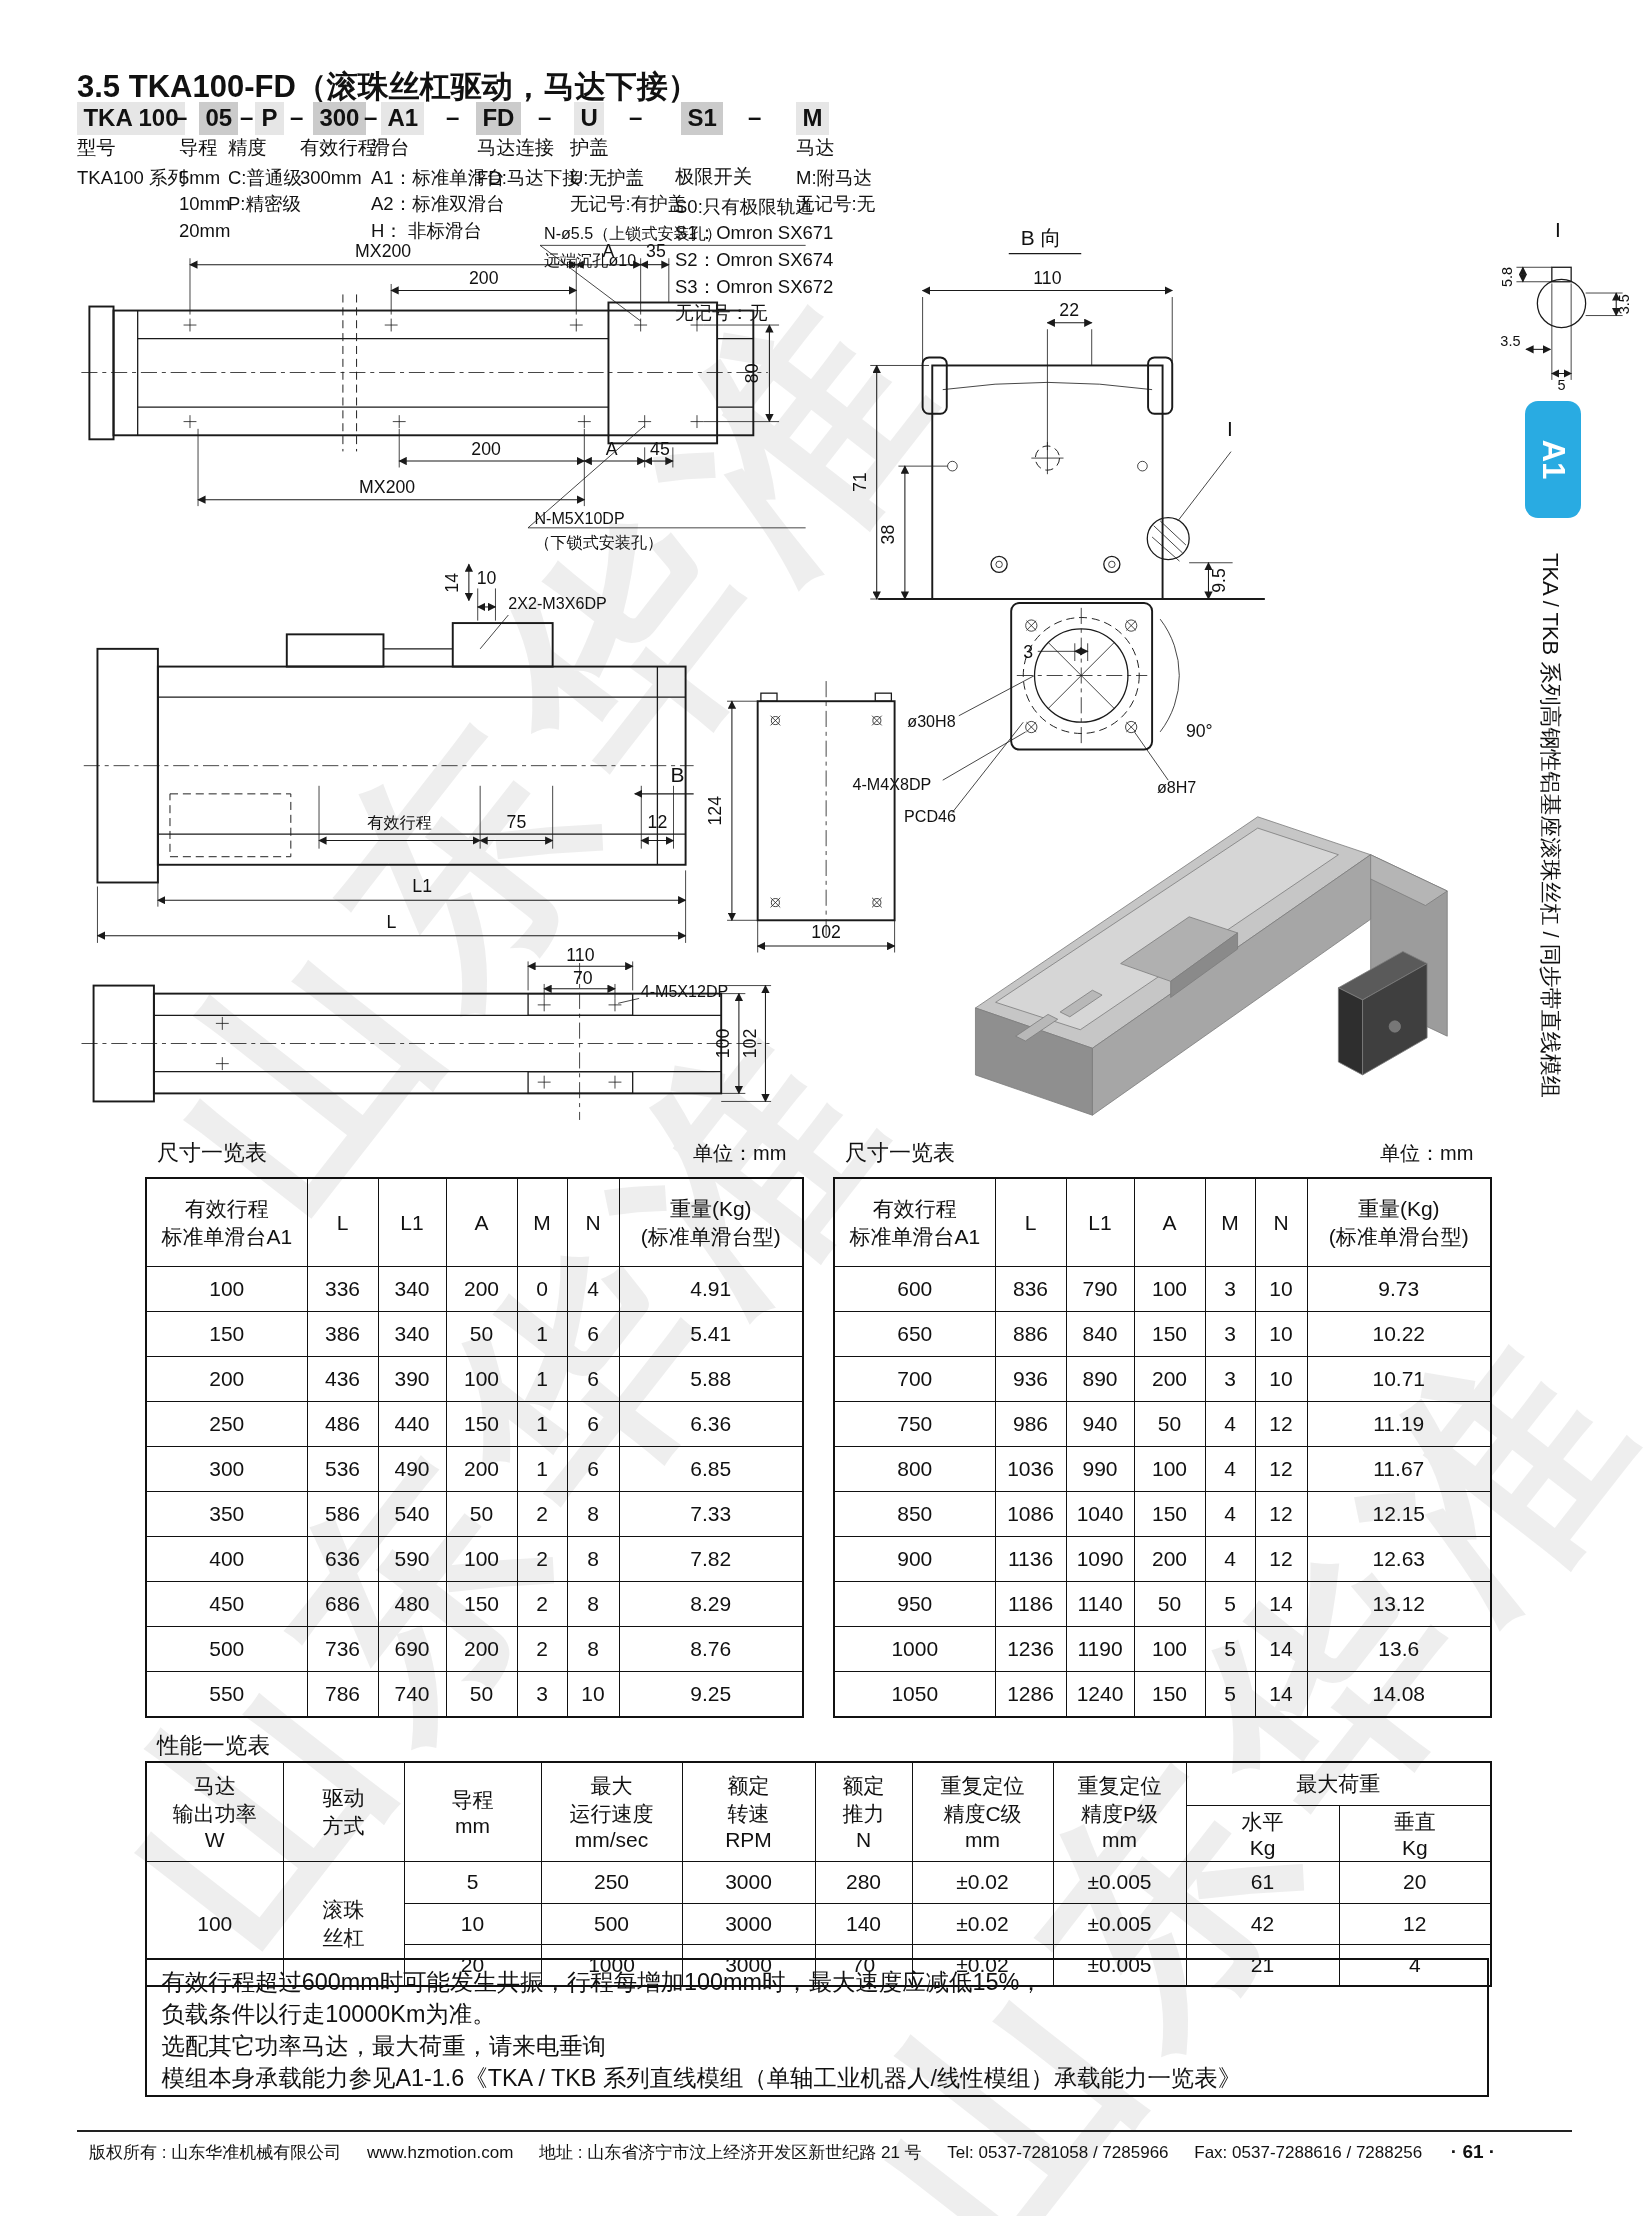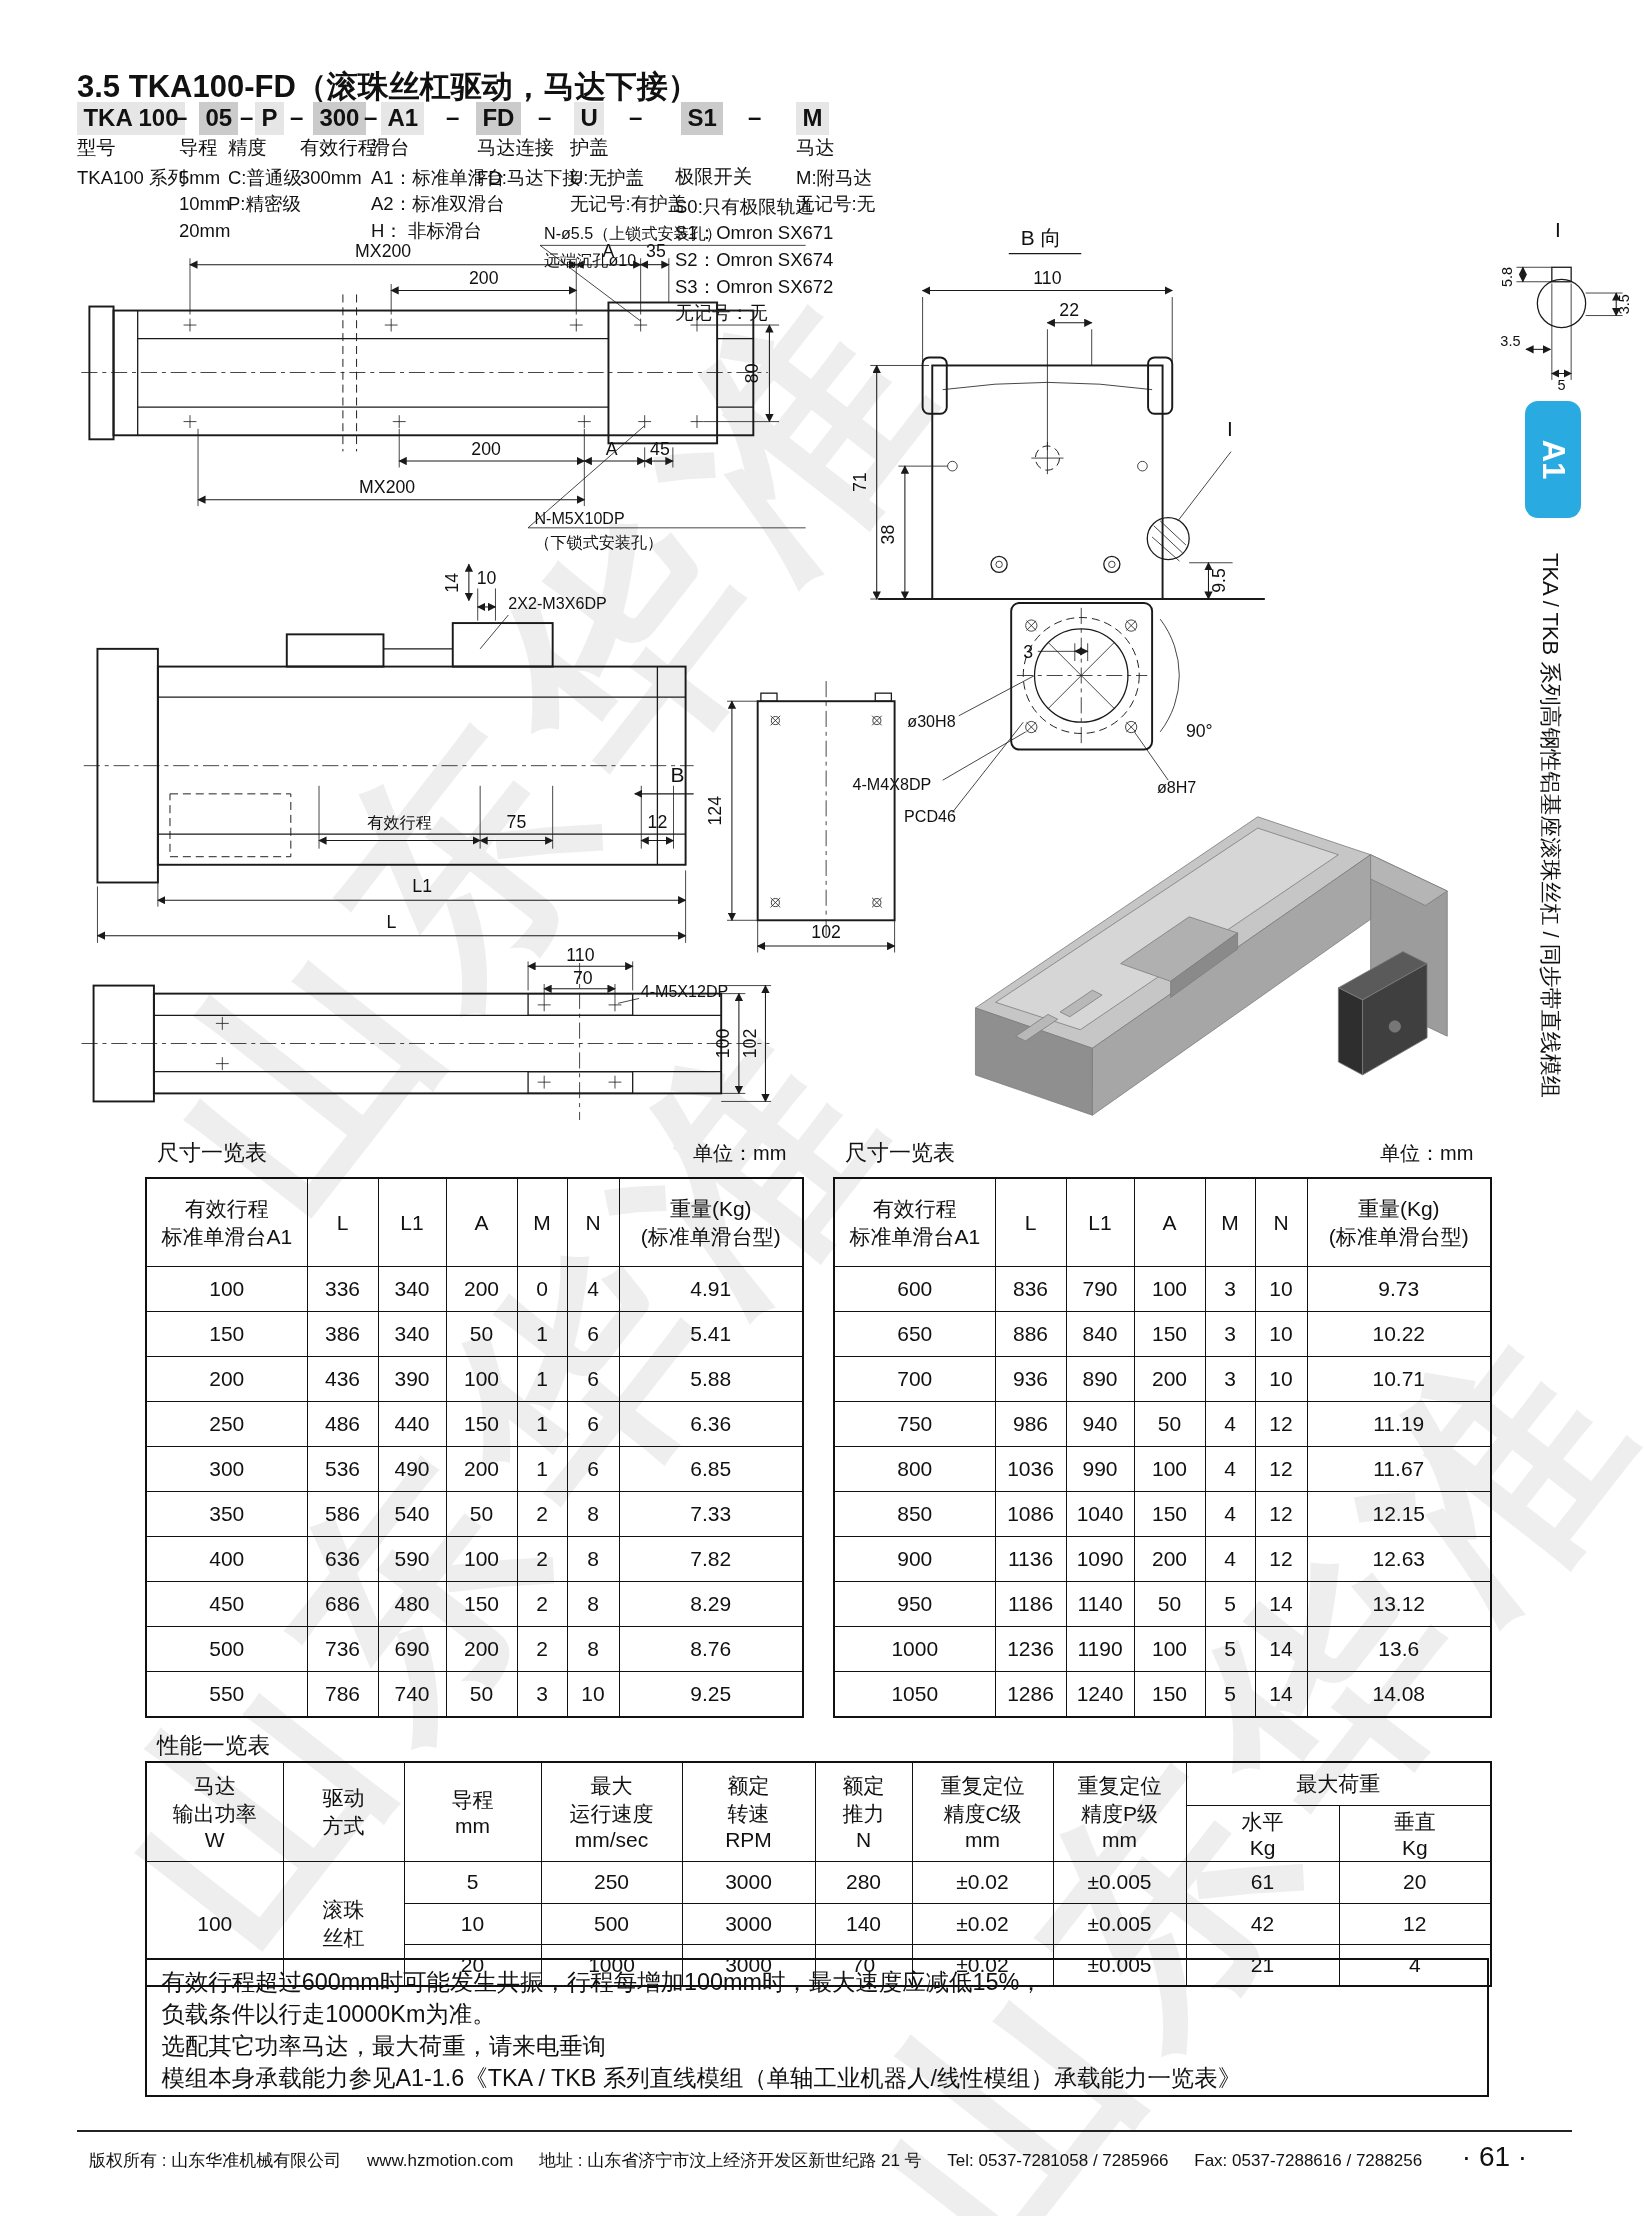--- a/index.html
+++ b/index.html
@@ -42,21 +42,21 @@
   .dim-table tbody td{height:44px;}
   .perf-table{width:1344px;border:2.4px solid #111;}
   .perf-table th,.perf-table td{border:1.6px solid #111;text-align:center;vertical-align:middle;
       font-size:21px;font-weight:normal;white-space:pre-line;padding:1.6px 0;}
   #notes-box{left:145px;top:1958px;width:1344px;height:139px;border:2.4px solid #111;
       box-sizing:border-box;padding:6.4px 14.5px;font-size:23.4px;line-height:32px;z-index:1;}
   
   #footer-rule{left:77px;top:2130px;width:1495px;height:1.6px;background:#222;}
   #footer{left:89px;top:2141px;width:1491px;font-size:17px;white-space:nowrap;}
   #footer span{margin-right:21px;}
-  #footer .pg{font-size:28px;margin-left:14px;}
+  #footer .pg{font-size:19px;margin-left:3px;font-weight:bold;}
   
   #side-tab{left:1525px;top:401px;width:56px;height:117px;background:#29abe2;border-radius:13px;z-index:2;}
   #side-tab .tab-label{width:56px;height:117px;display:flex;align-items:center;justify-content:center;
       transform:rotate(90deg);font-size:31px;font-weight:bold;color:#fff;}
   #side-vertical{left:1565px;top:553px;width:774px;transform:rotate(90deg);transform-origin:0 0;
       font-size:22px;font-weight:500;color:#111;}
 </style>
 </head>
 <body>
 

